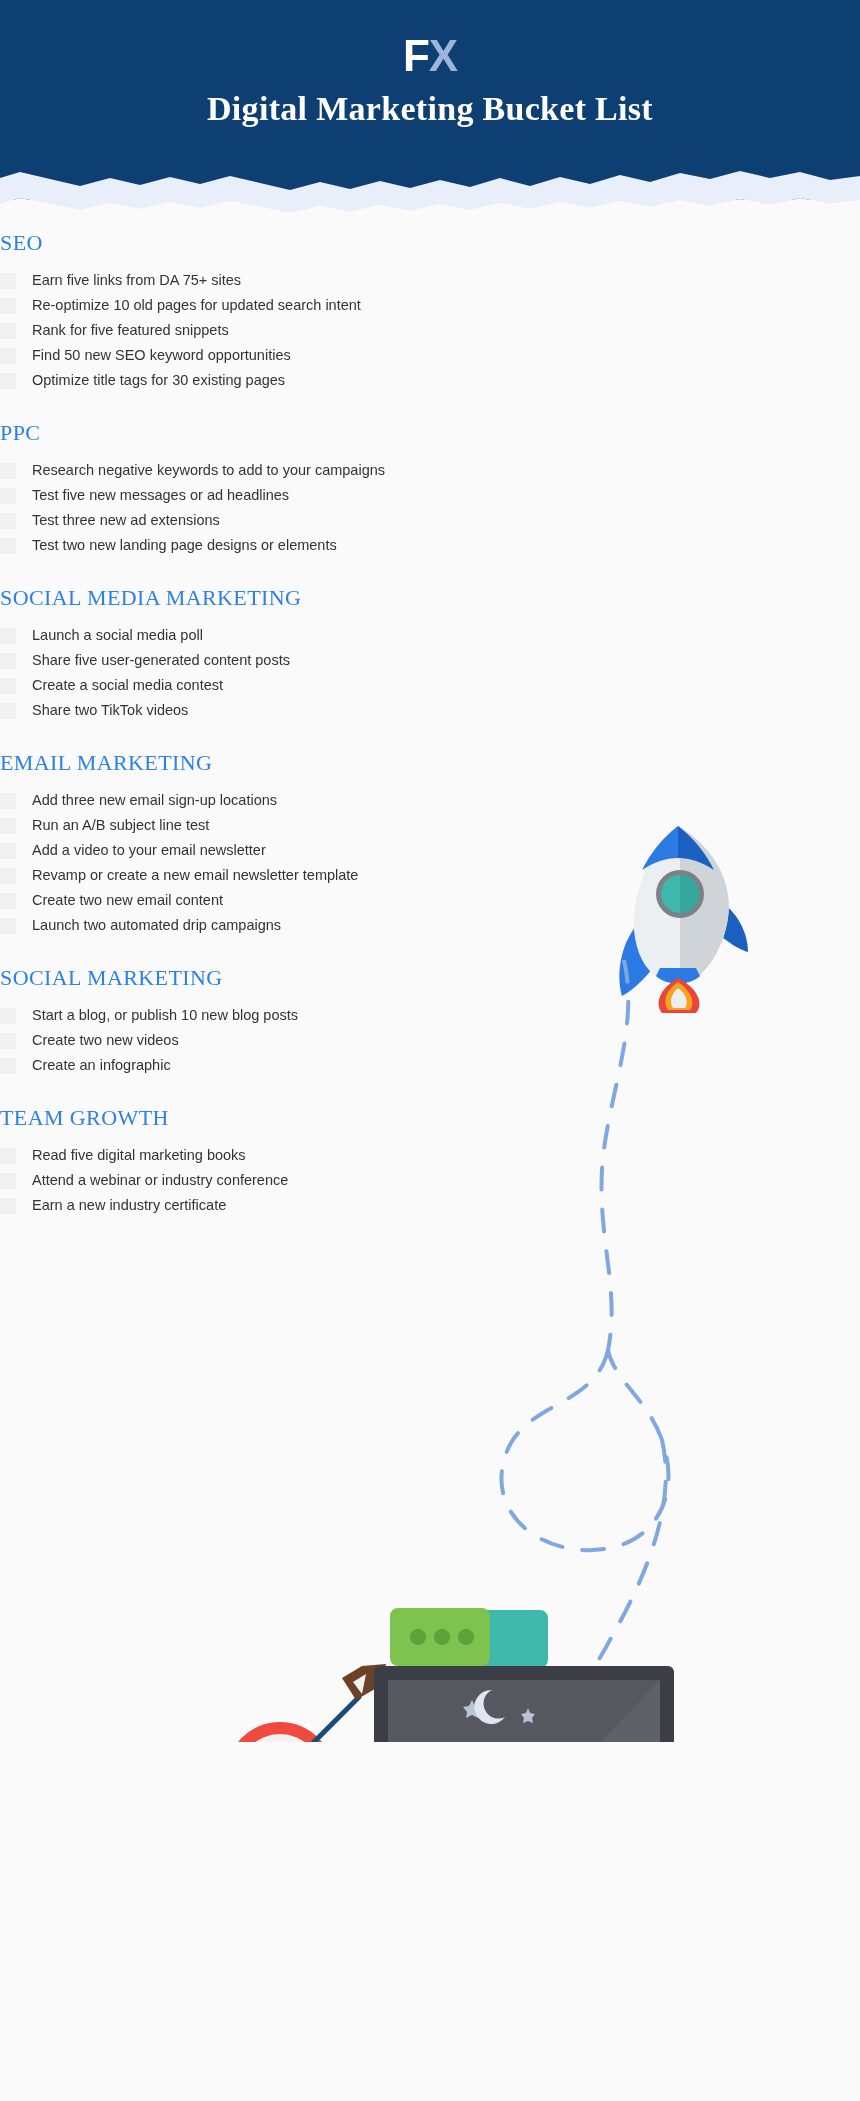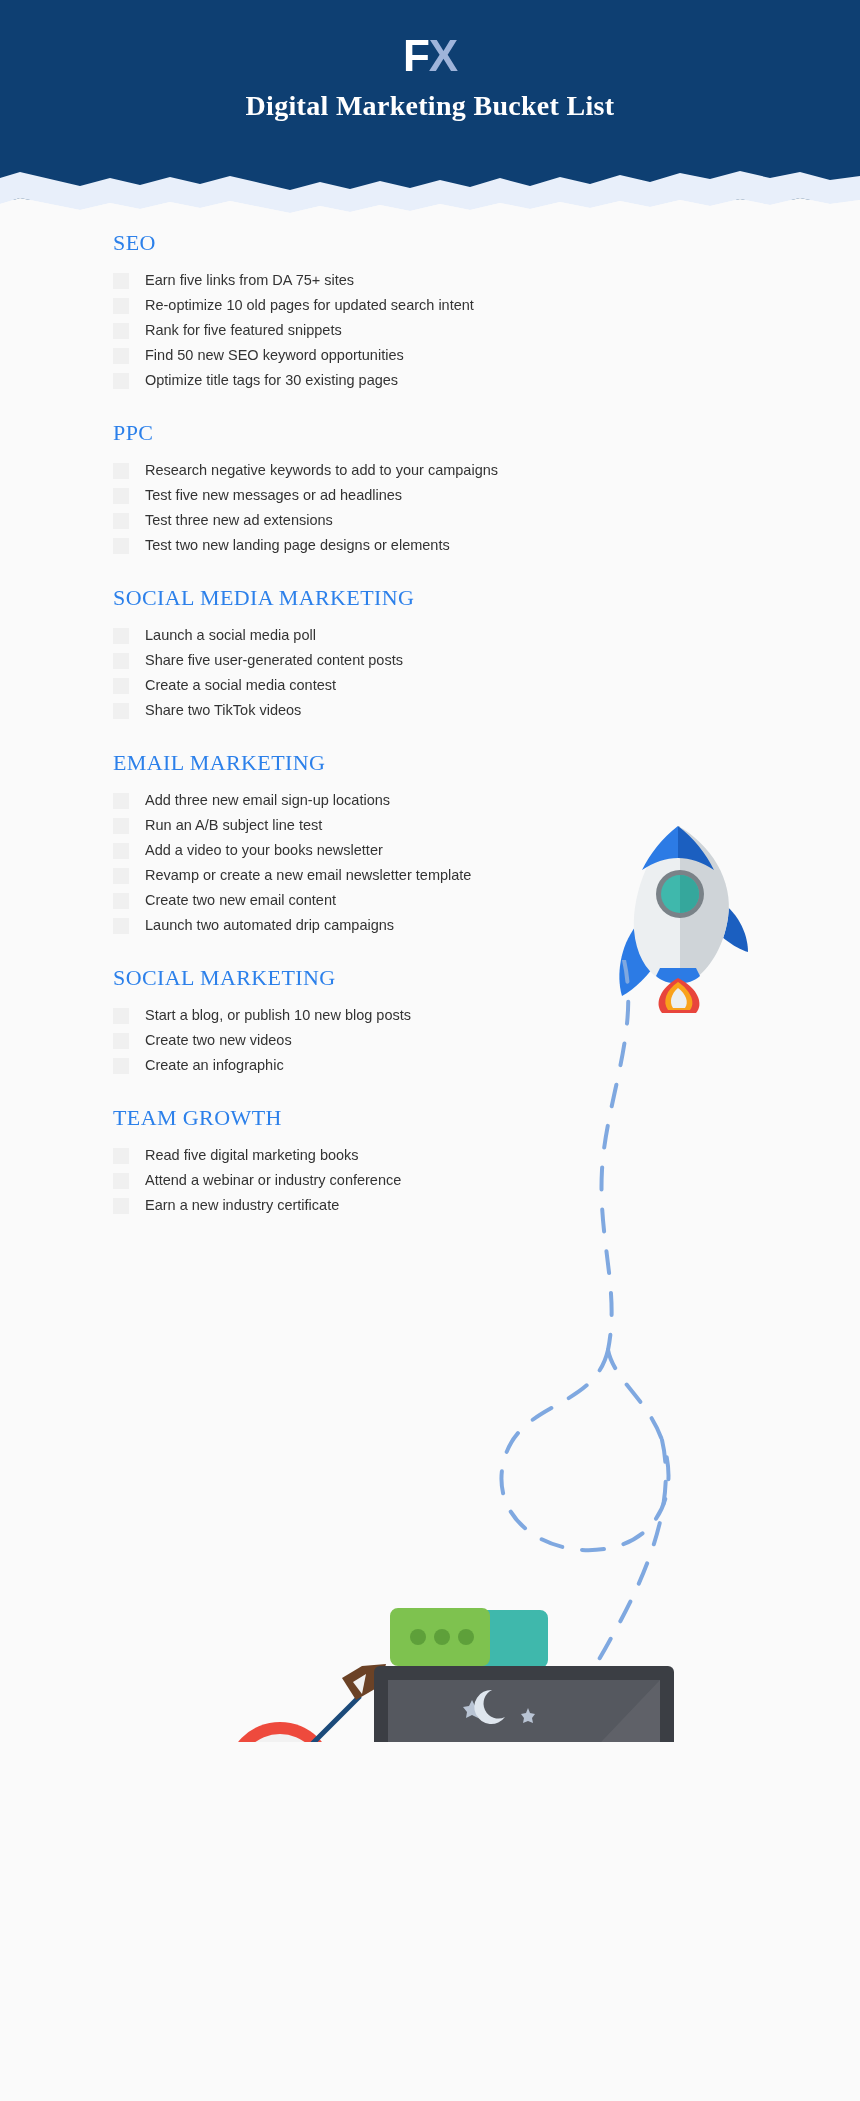--- a/index.html
+++ b/index.html
@@ -20,21 +20,21 @@
   .fx-logo {
     position:absolute; left:0; right:0; top:34px; text-align:center;
     font-family:"Liberation Sans", sans-serif; font-weight:bold;
     font-size:44px; letter-spacing:-1px; line-height:1;
   }
   .fx-logo .fx-f { color:#ffffff; }
   .fx-logo .fx-x { color:#9fb4da; }
   .header-title {
     position:absolute; left:0; right:0; top:90px; text-align:center;
     font-family:"Liberation Serif", serif; font-weight:bold;
-    font-size:28px; color:#ffffff; letter-spacing:0.3px;
+    font-size:34px; color:#ffffff; letter-spacing:0.3px;
   }
   .torn-top { position:absolute; left:0; top:160px; width:860px; height:60px; }
   .torn-bottom { position:absolute; left:0; top:1858px; width:860px; height:80px; }
 
   
   .footer {
     position:absolute; left:0; top:1880px; width:860px; height:221px;
     background:#0e3f72; overflow:hidden;
   }
   .webfx-logo {
@@ -48,21 +48,21 @@
   .webfx-box {
     background:#4a74b5; padding:4px 7px 5px 7px; margin-left:3px;
     font-family:"Liberation Sans", sans-serif; font-weight:bold;
     font-size:40px; letter-spacing:-1px;
   }
   .webfx-box .wf-f { color:#ffffff; }
   .webfx-box .wf-x { color:#c5d2e8; }
 
   
   .content { position:absolute; left:0; top:230px; width:860px; }
-  .section { position:relative; padding-left:113px; margin-bottom:30px; }
+  .section { position:relative; margin-bottom:30px; }
   .section-title {
     font-family:"Liberation Serif", serif; font-size:22px;
     color:#2c80ea; margin-bottom:14px; letter-spacing:0.4px;
   }
   .item-list { list-style:none; }
   .item {
     display:flex; align-items:center;
     margin-bottom:5px; height:20px;
   }
   .checkbox {
@@ -178,21 +178,21 @@
         <li class="item">
             <span class="checkbox"></span>
             <span class="item-label">Add three new email sign-up locations</span>
           </li>
         <li class="item">
             <span class="checkbox"></span>
             <span class="item-label">Run an A/B subject line test</span>
           </li>
         <li class="item">
             <span class="checkbox"></span>
-            <span class="item-label">Add a video to your books newsletter</span>
+            <span class="item-label">Add a video to your email newsletter</span>
           </li>
         <li class="item">
             <span class="checkbox"></span>
             <span class="item-label">Revamp or create a new email newsletter template</span>
           </li>
         <li class="item">
             <span class="checkbox"></span>
             <span class="item-label">Create two new email content</span>
           </li>
         <li class="item">

